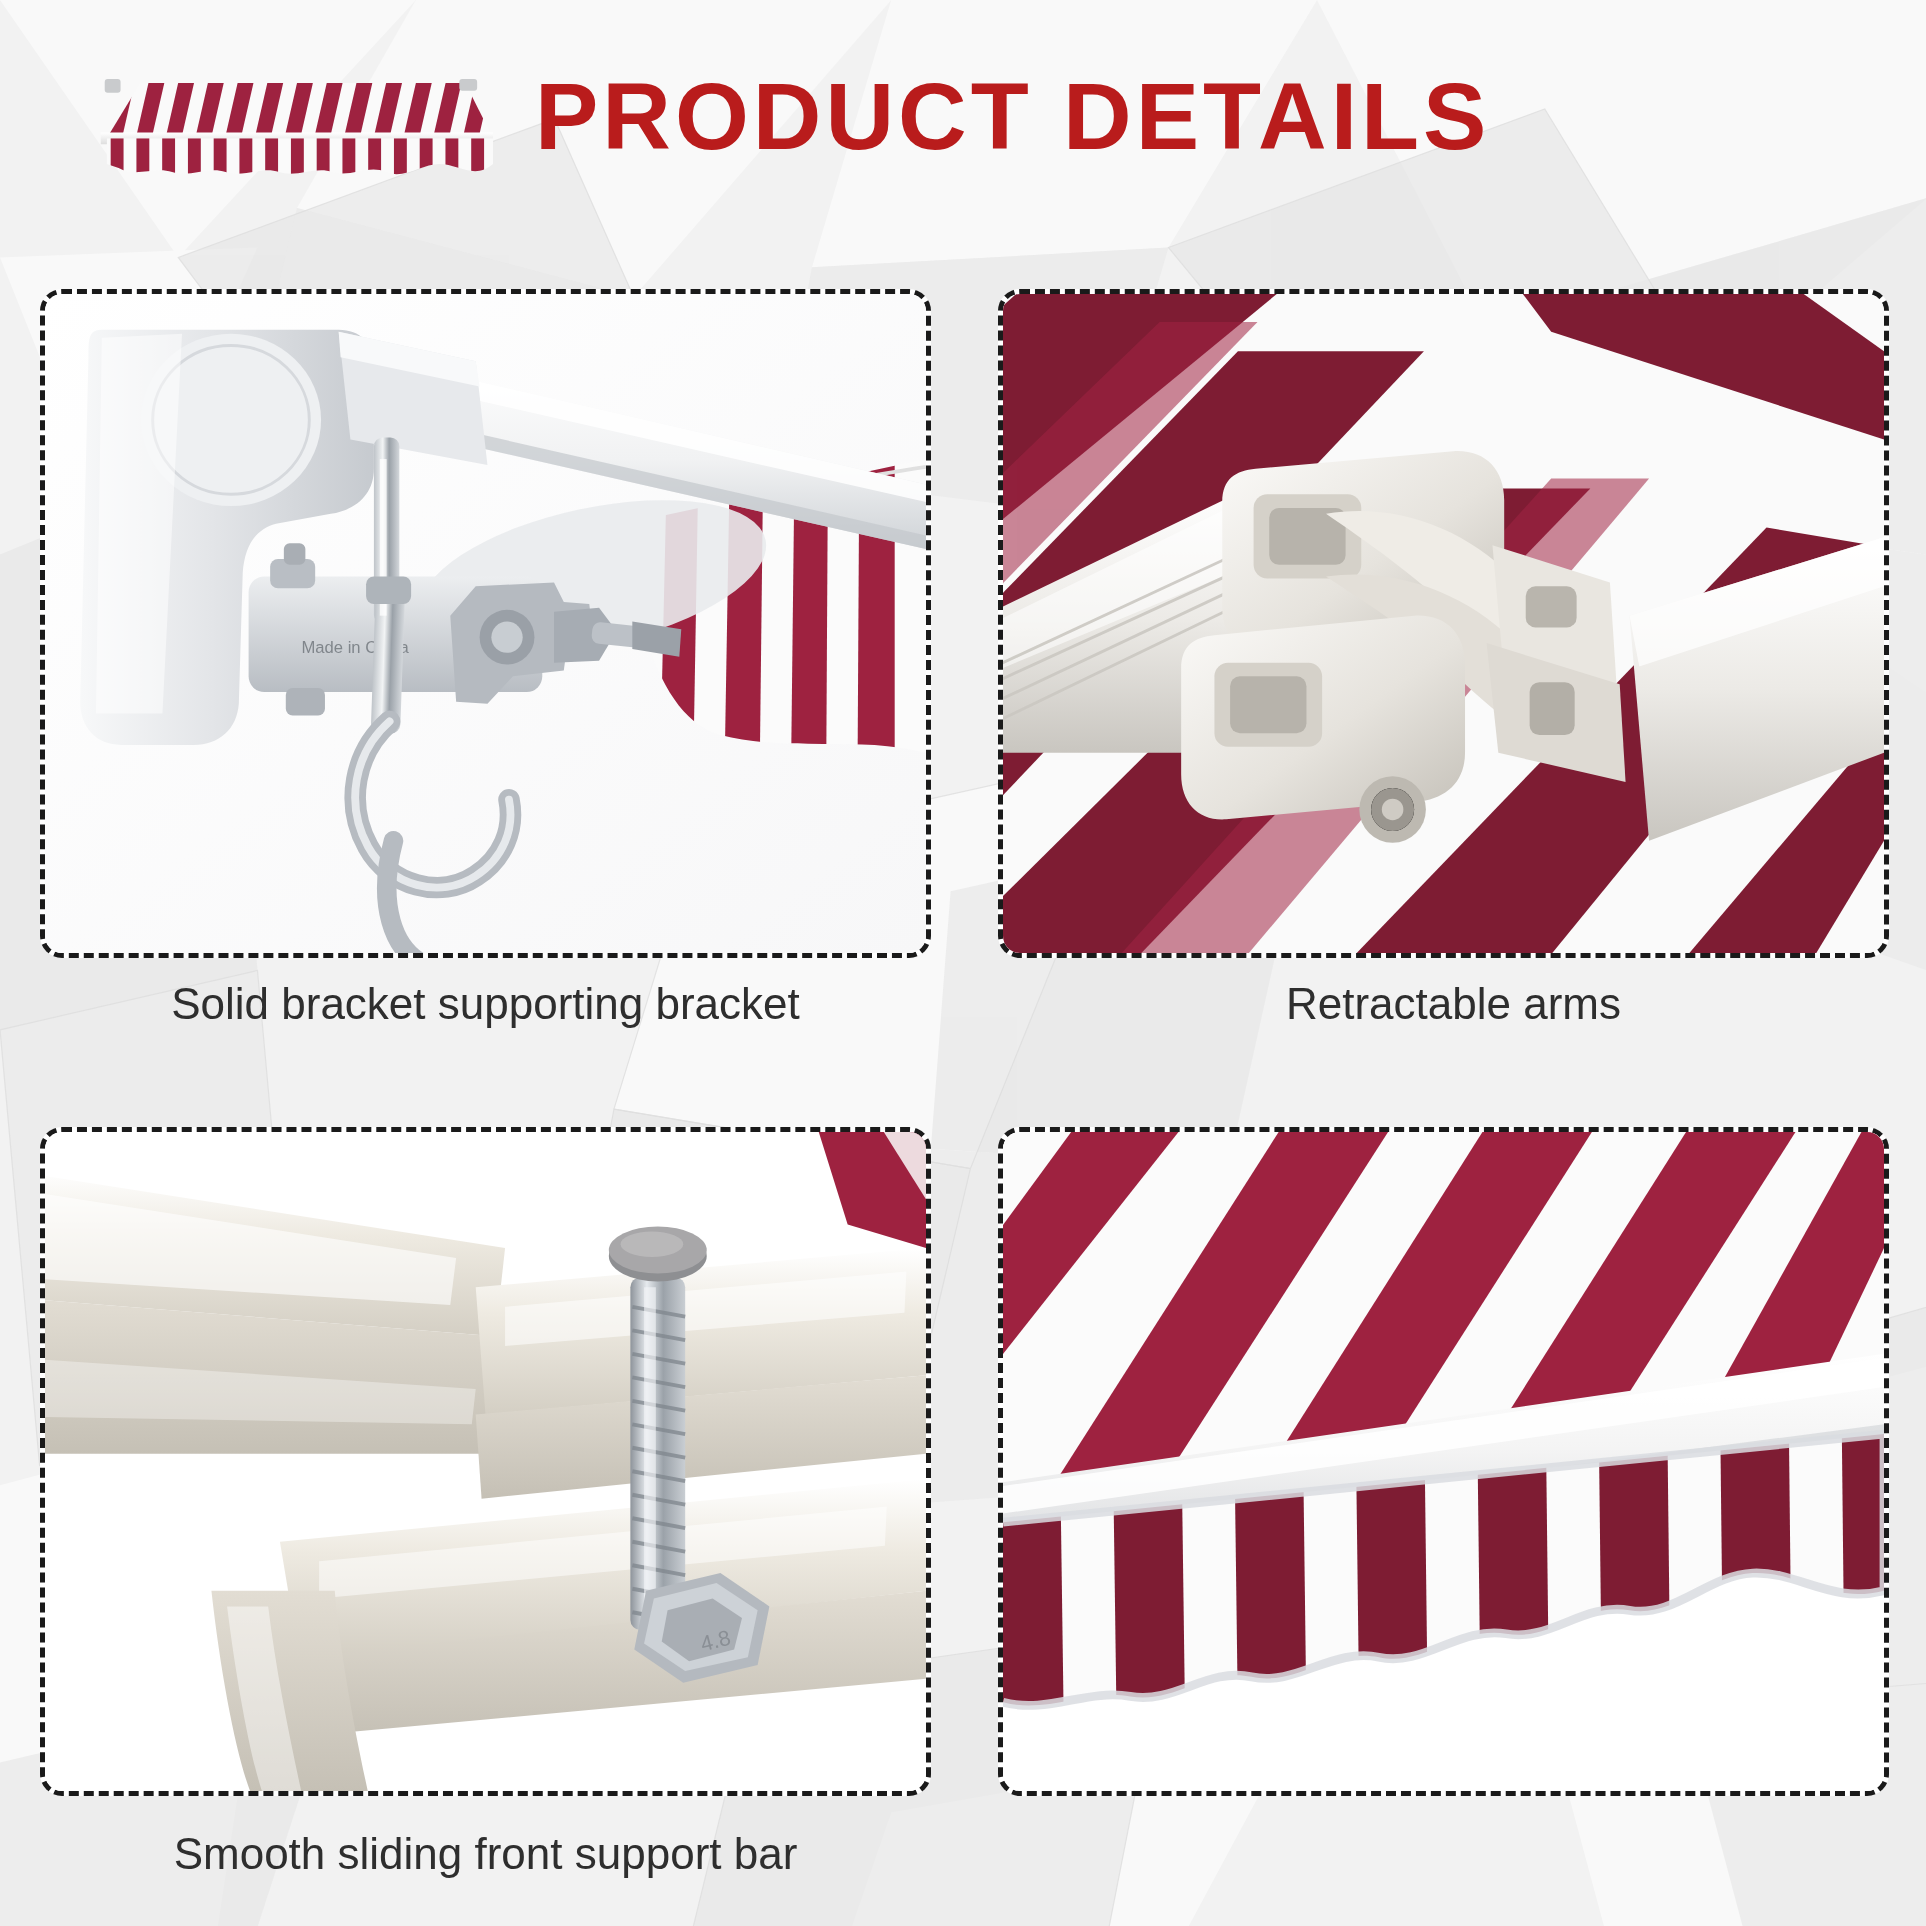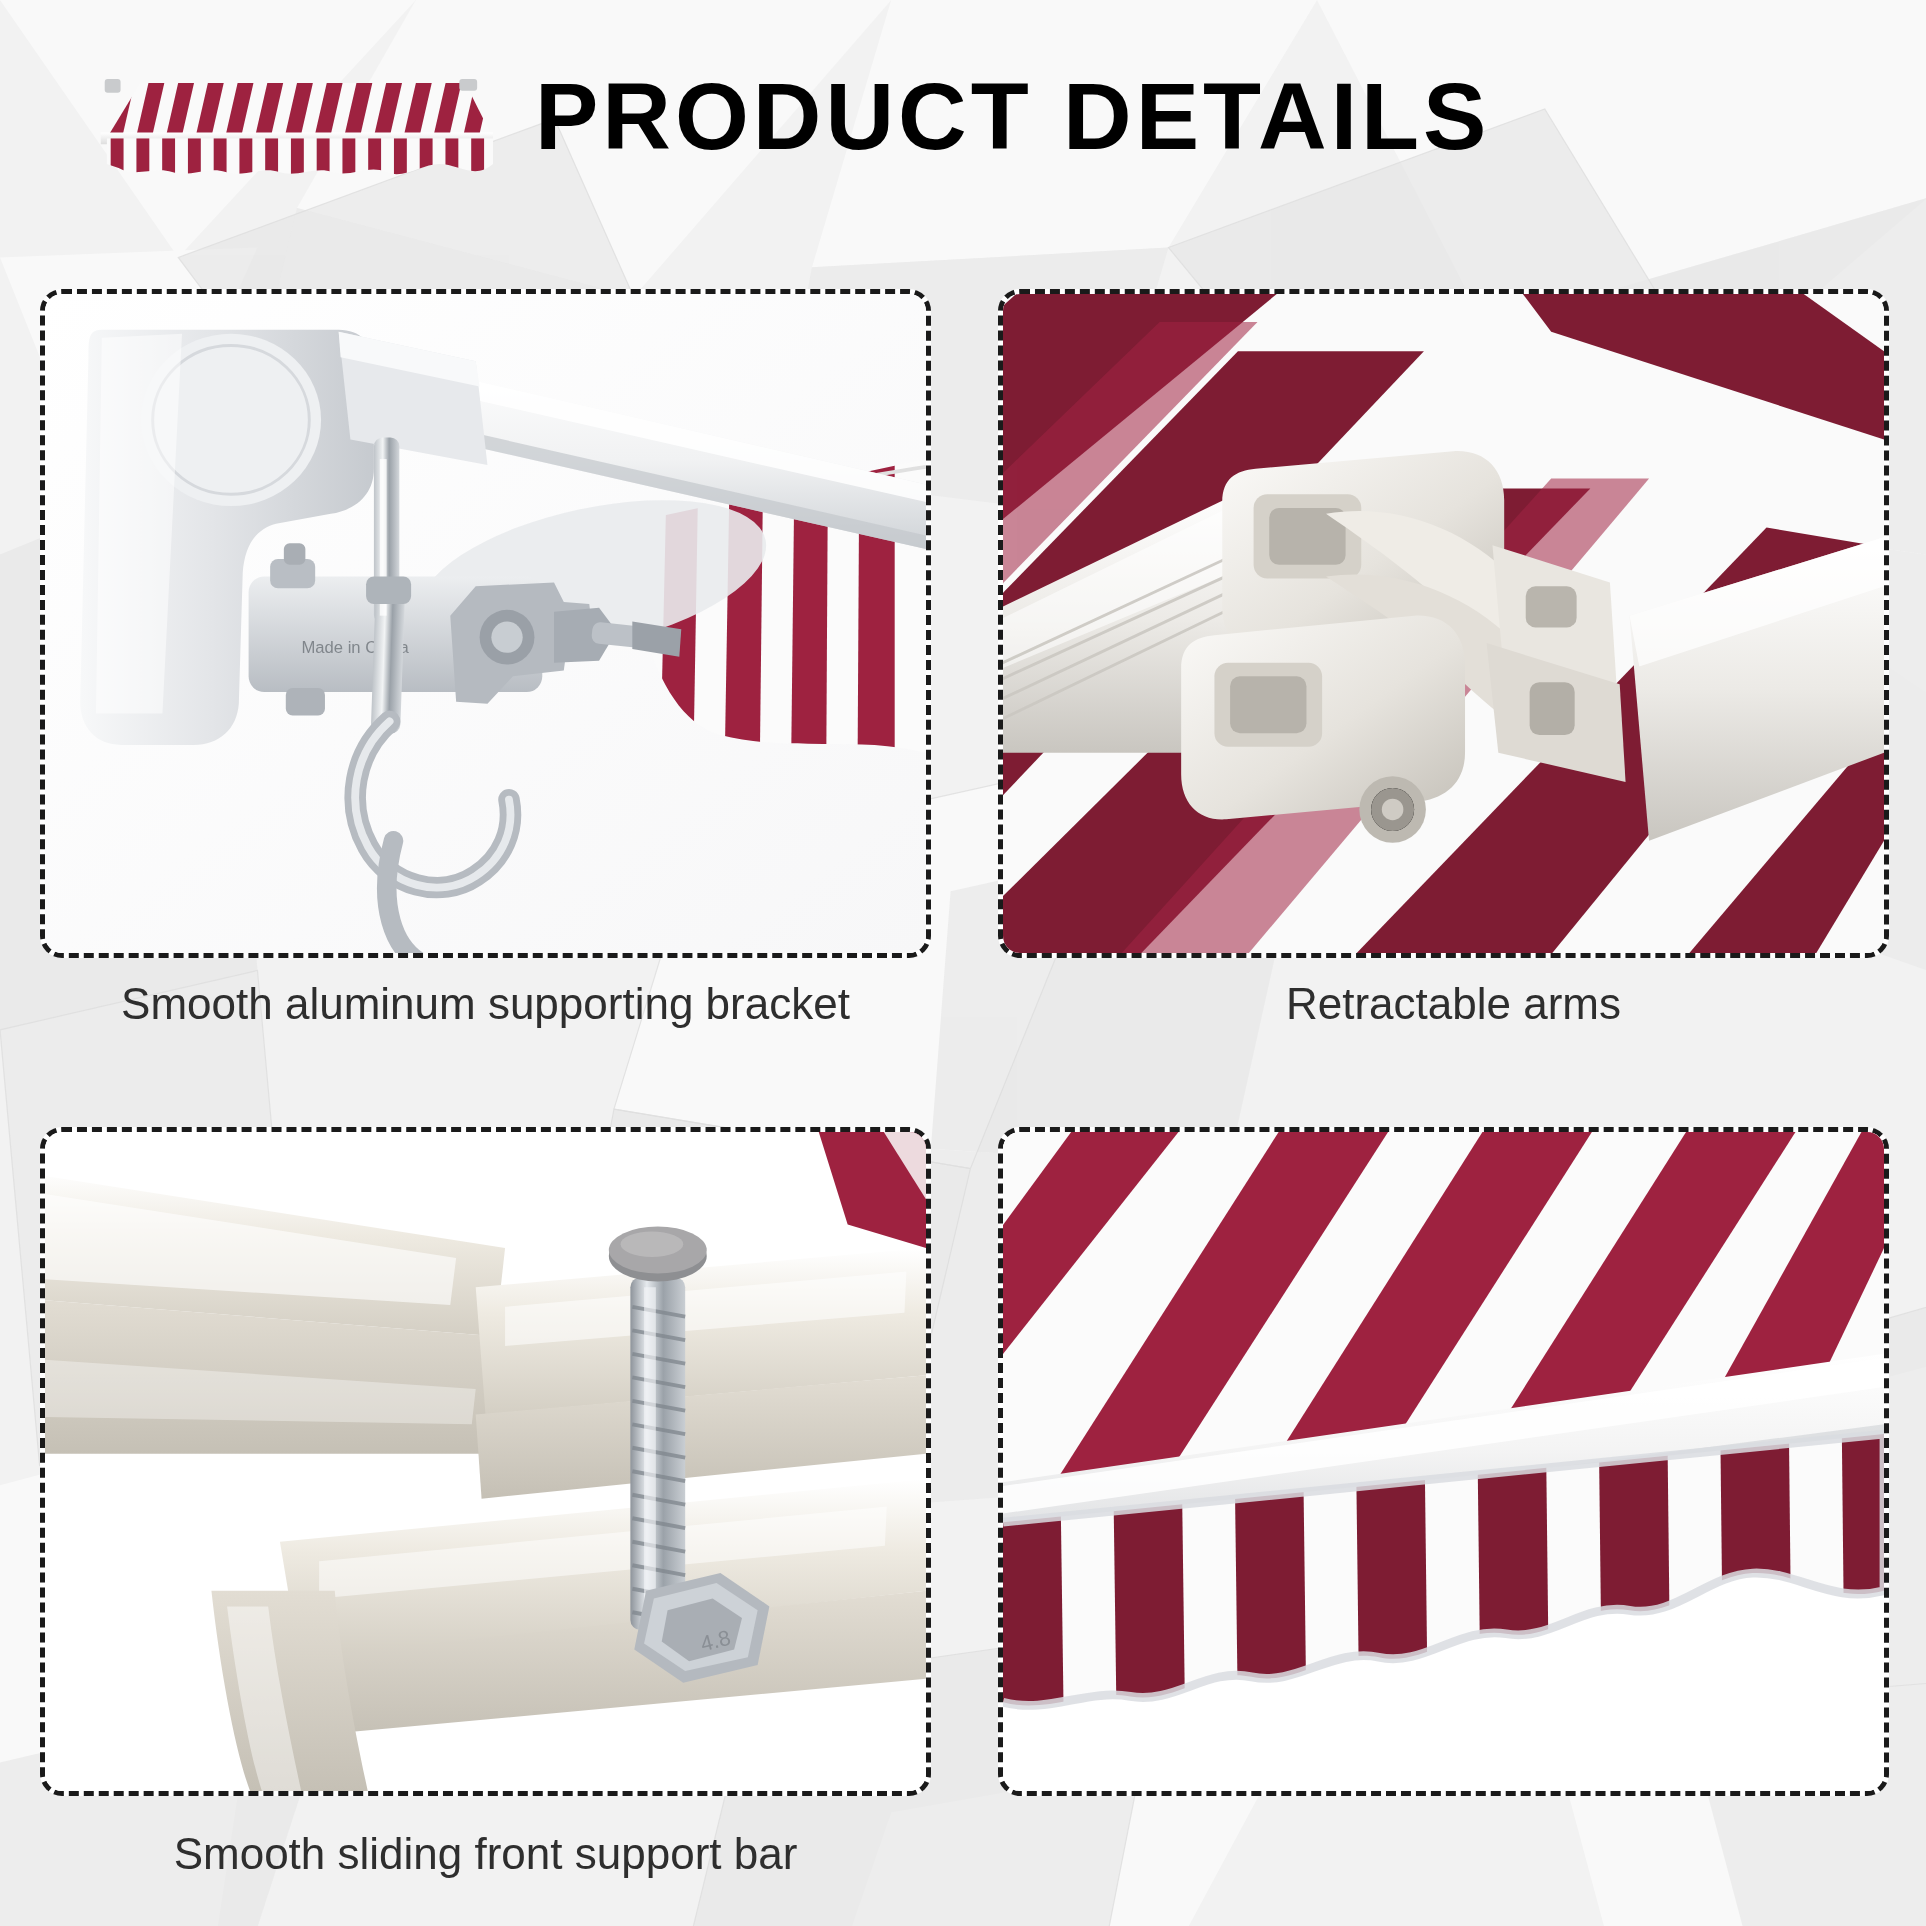--- a/index.html
+++ b/index.html
@@ -39,21 +39,21 @@
     height: 109px;
   }
   .page-title {
     position: absolute;
     left: 535px;
     top: 57px;
     width: 1327px;
     font-size: 95px;
     font-weight: bold;
     letter-spacing: 4px;
-    color: #000000;
+    color: #b91c1c;
     line-height: 119px;
     white-space: nowrap;
   }
 
   
   .panel {
     position: absolute;
     border: 5px dashed #1a1a1a;
     border-radius: 22px;
     background: #ffffff;
@@ -308,21 +308,21 @@
 
         <path d="M352,438 C316,470 306,522 330,566 C352,606 404,620 440,596
                  C468,578 480,548 474,518" stroke="#b6bbc1" stroke-width="22" fill="none" stroke-linecap="round"></path>
         <path d="M352,438 C316,470 306,522 330,566 C352,606 404,620 440,596
                  C468,578 480,548 474,518" stroke="#f3f5f6" stroke-width="8" fill="none" stroke-linecap="round" opacity="0.8"></path>
         <path d="M356,560 C340,620 352,676 396,690" stroke="#b6bbc1" stroke-width="20" fill="none" stroke-linecap="round"></path>
       </svg>
     </div>
   </div>
 
-  <div class="caption" id="cap-1">Smooth aluminum supporting bracket</div>
+  <div class="caption" id="cap-1">Solid bracket supporting bracket</div>
 
   <div class="panel" id="panel-2">
     <div class="panel-media">
       <svg class="fill" viewBox="0 0 900 676" preserveAspectRatio="xMidYMid slice" aria-hidden="true">
         <defs>
           <linearGradient id="armG" x1="0" y1="0" x2="0" y2="1">
             <stop offset="0%" stop-color="#ffffff"></stop>
             <stop offset="50%" stop-color="#eceae6"></stop>
             <stop offset="100%" stop-color="#c9c6c0"></stop>
           </linearGradient>

